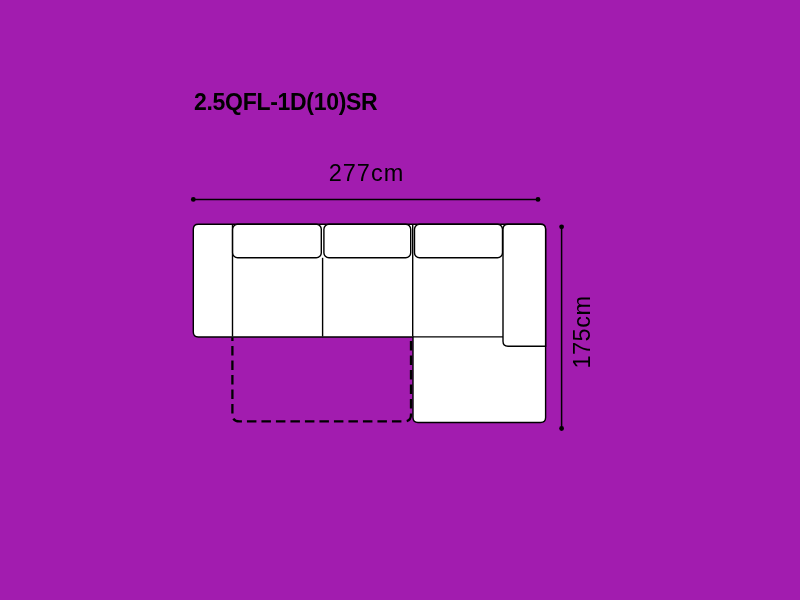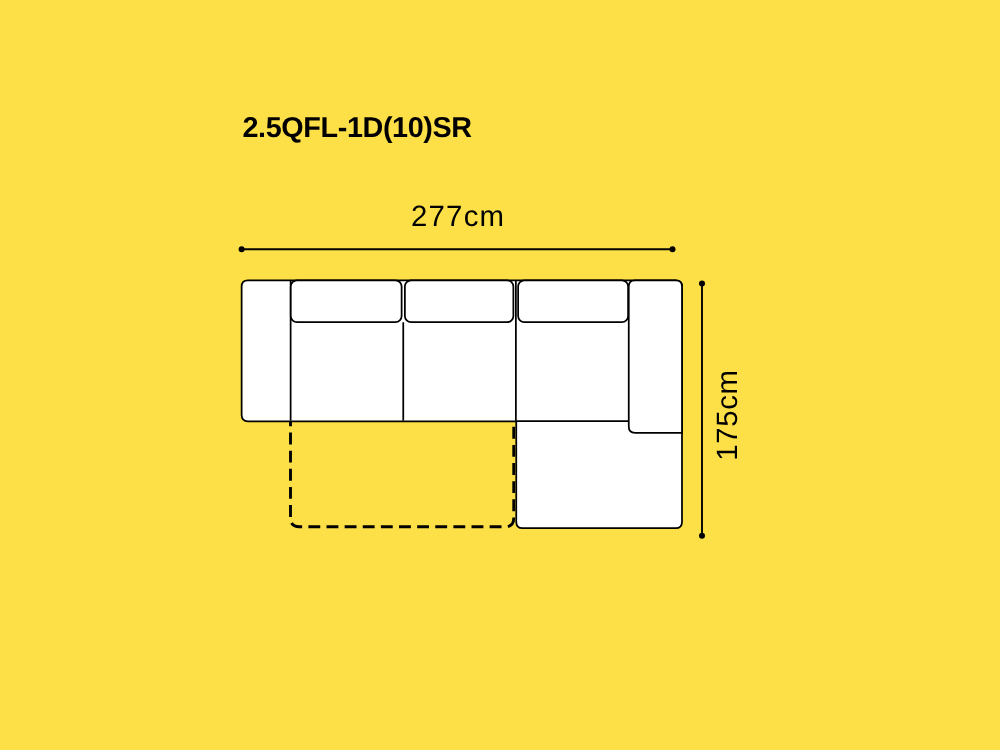--- a/index.html
+++ b/index.html
@@ -1,16 +1,16 @@
 <!DOCTYPE html>
 <html><head>
 <meta charset="utf-8">
 <style>
   html,body{margin:0;padding:0;background:#fff;}
-  .page{position:relative;width:800px;height:600px;background:#fde047;overflow:hidden;}
+  .page{position:relative;width:800px;height:600px;background:#a21caf;overflow:hidden;}
   svg{position:absolute;left:0;top:0;}
   text{font-family:"Liberation Sans",sans-serif;fill:#000;}
 </style>
 </head>
 <body>
 <div class="page">
 <svg width="800" height="600" viewBox="0 0 800 600">
 
   <text x="194" y="109.5" font-size="23" font-weight="bold" letter-spacing="-0.3">2.5QFL-1D(10)SR</text>
 

